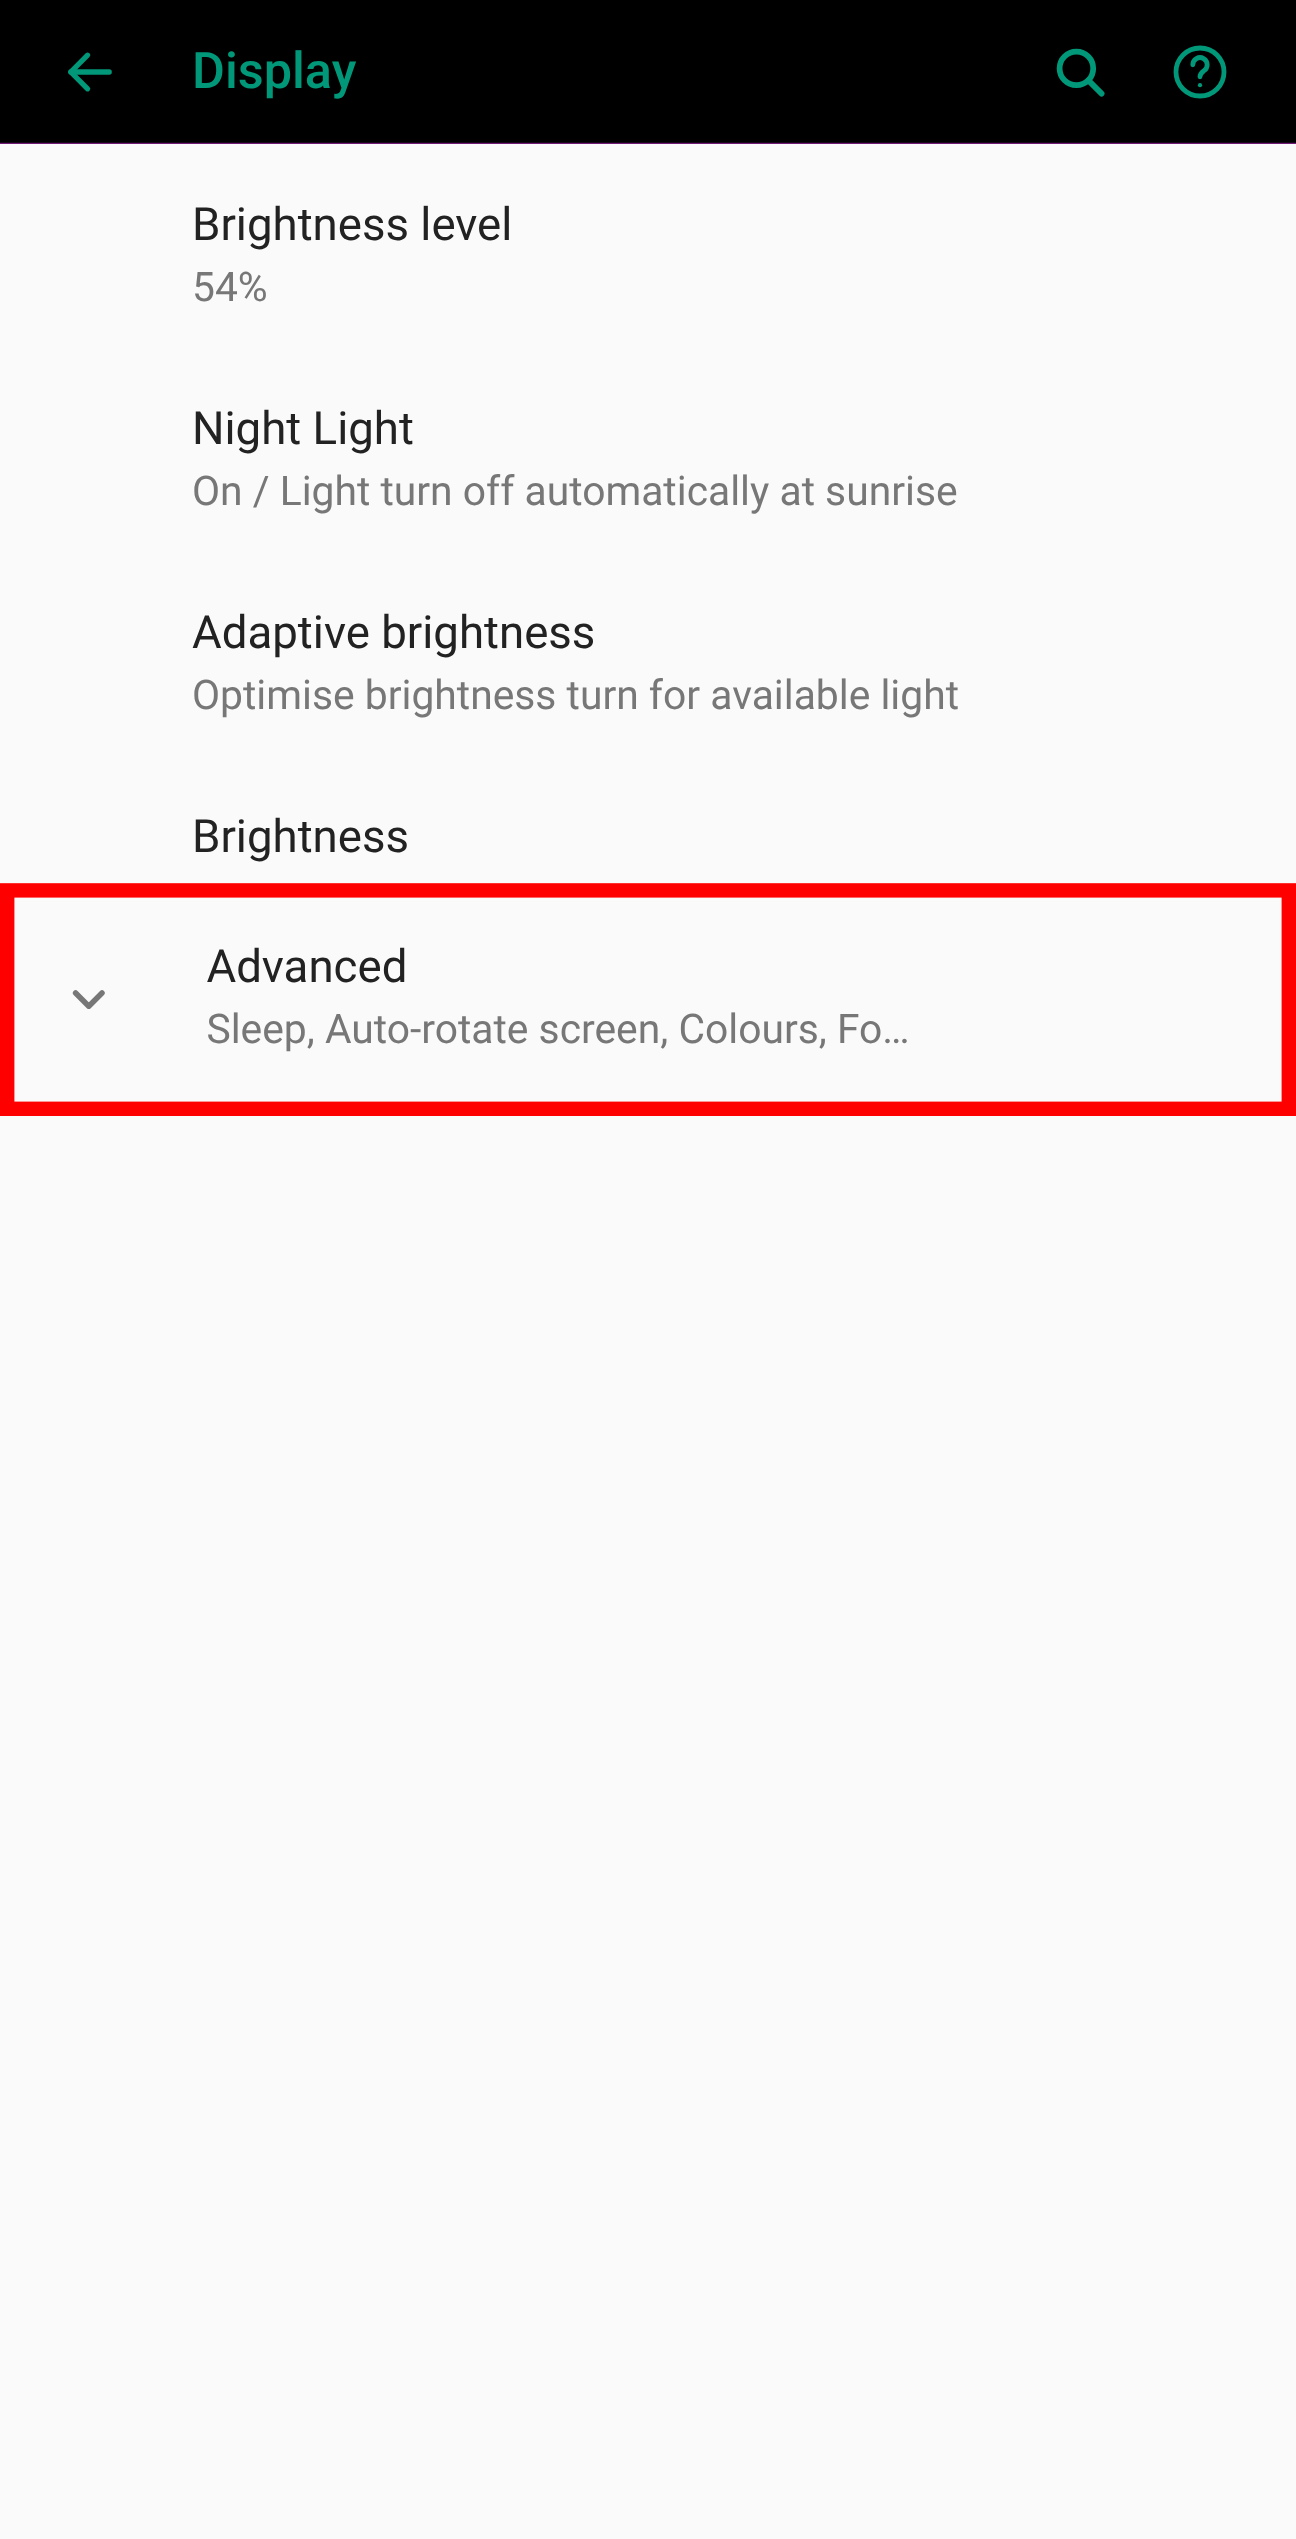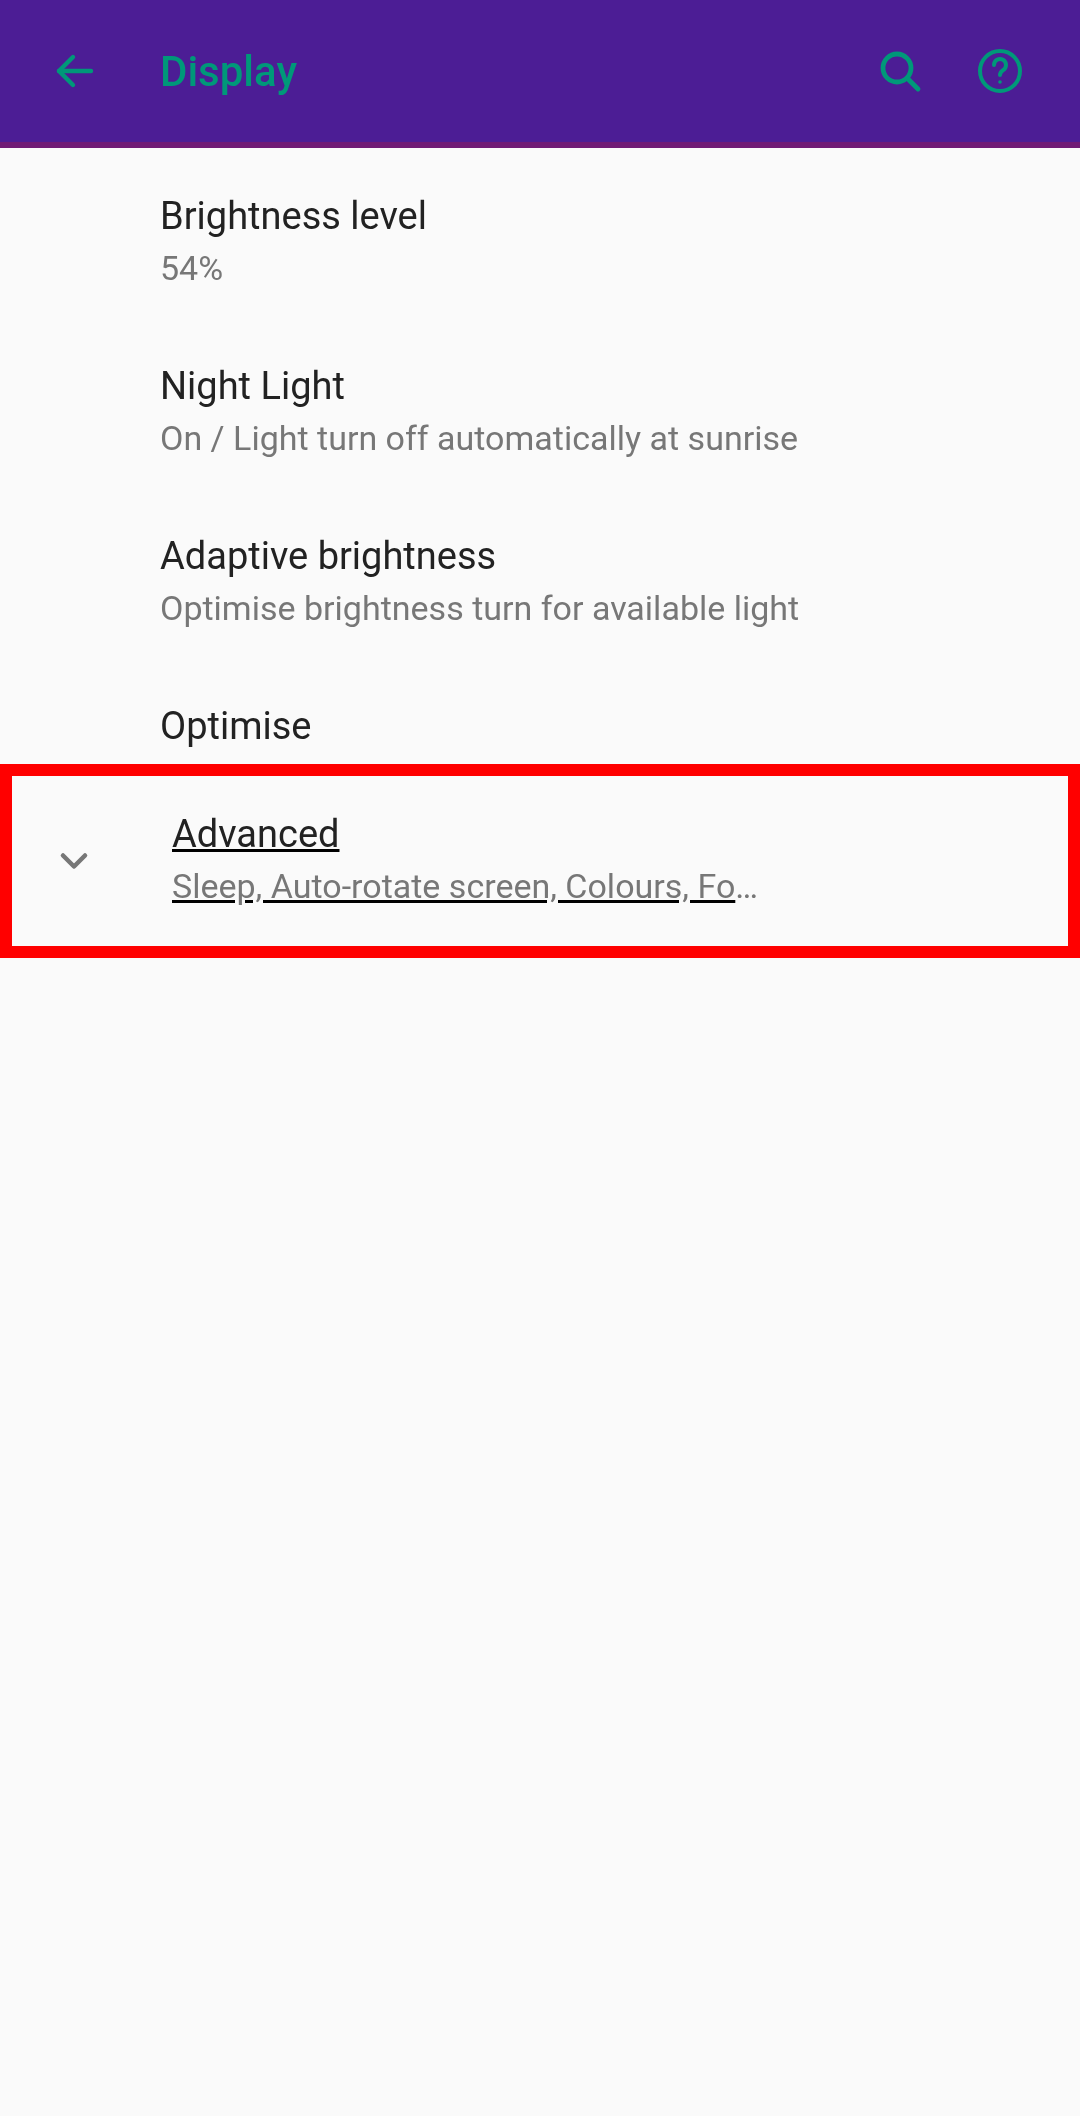--- a/index.html
+++ b/index.html
@@ -4,25 +4,25 @@
   <style>
     * { margin: 0; padding: 0; box-sizing: border-box; }
     body {
       width: 1080px;
       height: 2116px;
       font-family: Roboto, -apple-system, BlinkMacSystemFont, "Segoe UI", Arial, sans-serif;
       background: #fafafa;
       overflow: hidden;
     }
     .header {
-      height: 148px;
+      height: 120px;
       display: flex;
       align-items: center;
-      background: #4c1d95;
-      border-bottom: 6px solid #701a75;
+      background: #000000;
+      border-bottom: 1px solid #701a75;
       padding: 0 30px 0 20px;
     }
     .header .back-btn {
       width: 110px;
       display: flex;
       justify-content: center;
       align-items: center;
     }
     .header .title {
       color: #009879;
@@ -52,21 +52,20 @@
     .setting-sub {
       color: #777;
       font-size: 34px;
       font-weight: 400;
       line-height: 1.35;
     }
     .advanced-row {
       position: relative;
       padding: 36px 30px 36px 160px;
       margin-top: 0;
-      text-decoration: underline;
     }
     .advanced-row .expand-icon {
       position: absolute;
       left: 40px;
       top: 50%;
       transform: translateY(-50%);
     }
     .advanced-row .setting-sub {
       white-space: nowrap;
       overflow: hidden;
@@ -116,21 +115,21 @@
     <div class="setting-title">Night Light</div>
     <div class="setting-sub">On / Light turn off automatically at sunrise</div>
   </div>
 
   <div class="setting-row">
     <div class="setting-title">Adaptive brightness</div>
     <div class="setting-sub">Optimise brightness turn for available light</div>
   </div>
 
   <div class="setting-row" style="padding-bottom:8px;">
-    <div class="setting-title">Optimise</div>
+    <div class="setting-title">Brightness</div>
   </div>
 
   <div class="highlight-box">
     <div class="advanced-row">
       <div class="expand-icon">
         <svg width="44" height="44" viewBox="0 0 24 24" fill="none" stroke="#777" stroke-width="2.5" stroke-linecap="round" stroke-linejoin="round">
           <polyline points="6 9 12 15 18 9"></polyline>
         </svg>
       </div>
       <div class="setting-title">Advanced</div>

